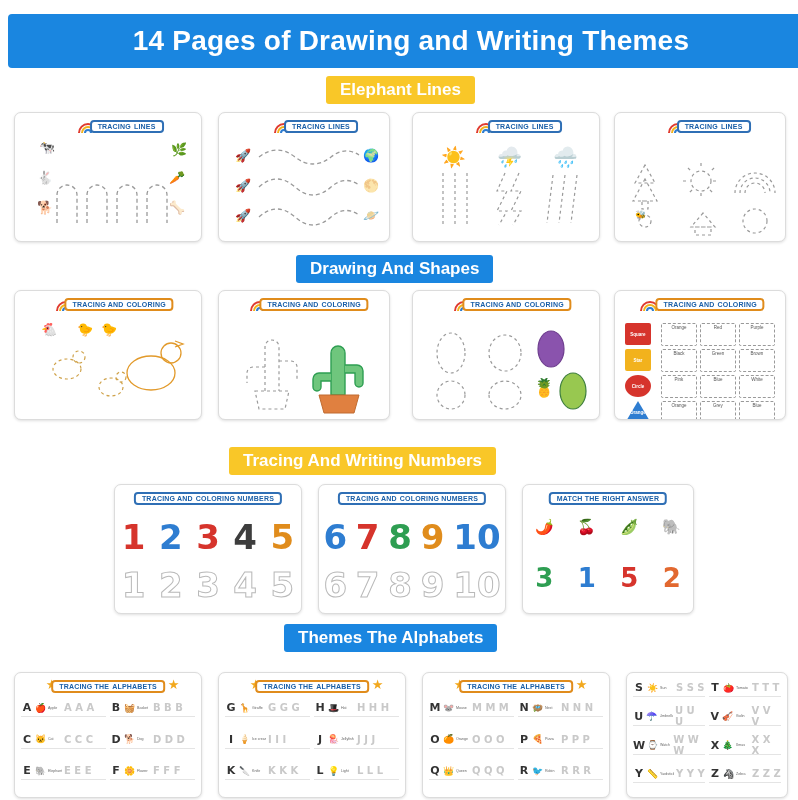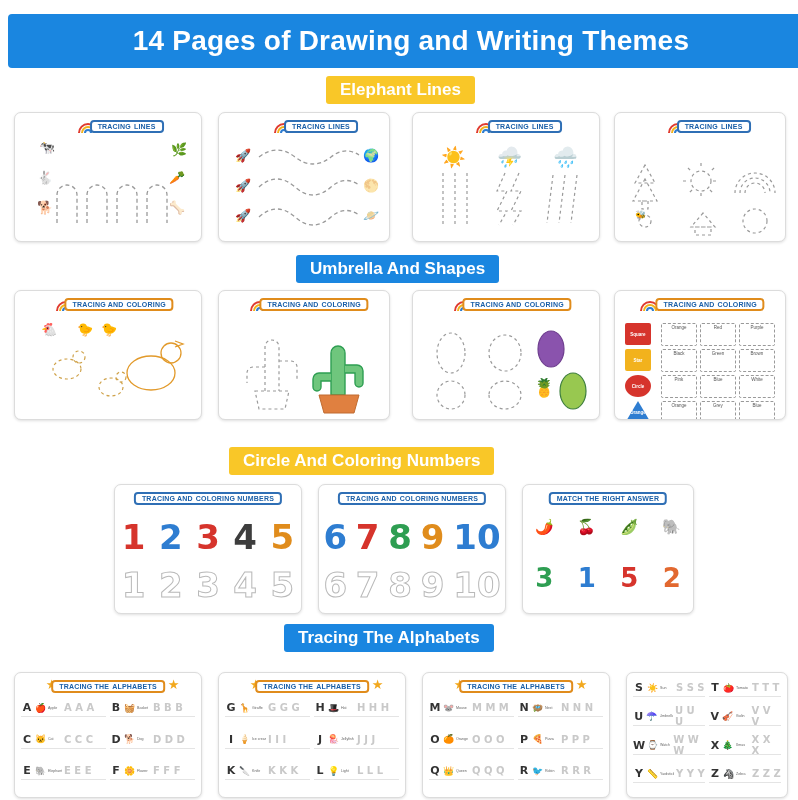--- a/index.html
+++ b/index.html
@@ -363,21 +363,21 @@
         <path d="M130 80 a10 10 0 0 1 20 0"></path>
         <path d="M88 100 l-12 14 h24 z M80 114 h16 v8 h-16 z"></path>
         <circle cx="30" cy="108" r="6"></circle>
         <circle cx="140" cy="108" r="12"></circle>
       </g>
     </svg>
     <span class="tiny-pic xs" style="left:20px; top:98px;">🐝</span>
   </div>
 </div>
 
-<div class="section-label label-blue" style="left:296px; top:255px;">Umbrella And Shapes</div>
+<div class="section-label label-blue" style="left:296px; top:255px;">Drawing And Shapes</div>
 
 <div class="card" style="left:14px; top:290px; width:186px; height:128px;">
   <div class="rainbow" style="left:40px;">
     <svg viewBox="0 0 22 11" width="22" height="11">
       <path d="M2 11a9 9 0 0 1 18 0" fill="none" stroke="#e03b2f" stroke-width="2"></path>
       <path d="M5 11a6 6 0 0 1 12 0" fill="none" stroke="#f2b21d" stroke-width="2"></path>
       <path d="M8 11a3 3 0 0 1 6 0" fill="none" stroke="#2e7dd1" stroke-width="2"></path>
     </svg>
   </div>
   <div class="card-header orange" style="left:56%;">
@@ -494,21 +494,21 @@
       <div class="color-cell">Pink</div>
       <div class="color-cell">Blue</div>
       <div class="color-cell">White</div>
       <div class="color-cell">Orange</div>
       <div class="color-cell">Grey</div>
       <div class="color-cell">Blue</div>
     </div>
   </div>
 </div>
 
-<div class="section-label label-yellow" style="left:229px; top:447px;">Circle And Coloring Numbers</div>
+<div class="section-label label-yellow" style="left:229px; top:447px;">Tracing And Writing Numbers</div>
 
 <div class="card" style="left:114px; top:484px; width:186px; height:128px;">
   <div class="card-header" style="left:50%;">
     <span class="card-title">TRACING AND</span>
     <span class="card-title accent" style="margin-left:3px;">COLORING NUMBERS</span>
   </div>
   <div class="content">
     <div class="num-row" style="top:32px;">
       <span class="num" style="color:#d6342c;">1</span>
       <span class="num" style="color:#2e7dd1;">2</span>
@@ -563,21 +563,21 @@
     </div>
     <div class="match-top" style="top:78px;">
       <span class="match-num" style="color:#2e9e52;">3</span>
       <span class="match-num" style="color:#2e7dd1;">1</span>
       <span class="match-num" style="color:#d6342c;">5</span>
       <span class="match-num" style="color:#e2682f;">2</span>
     </div>
   </div>
 </div>
 
-<div class="section-label label-blue" style="left:284px; top:624px;">Tracing The Alphabets</div>
+<div class="section-label label-blue" style="left:284px; top:624px;">Themes The Alphabets</div>
 
 <div class="card" style="left:14px; top:672px; width:186px; height:124px;">
   <div class="star" style="left:30px;">★</div>
   <div class="star" style="left:152px;">★</div>
   <div class="card-header orange" style="left:50%;">
     <span class="card-title">TRACING THE</span>
     <span class="card-title accent" style="margin-left:3px;">ALPHABETS</span>
   </div>
   <div class="alpha-grid">
     <div class="alpha-row">

